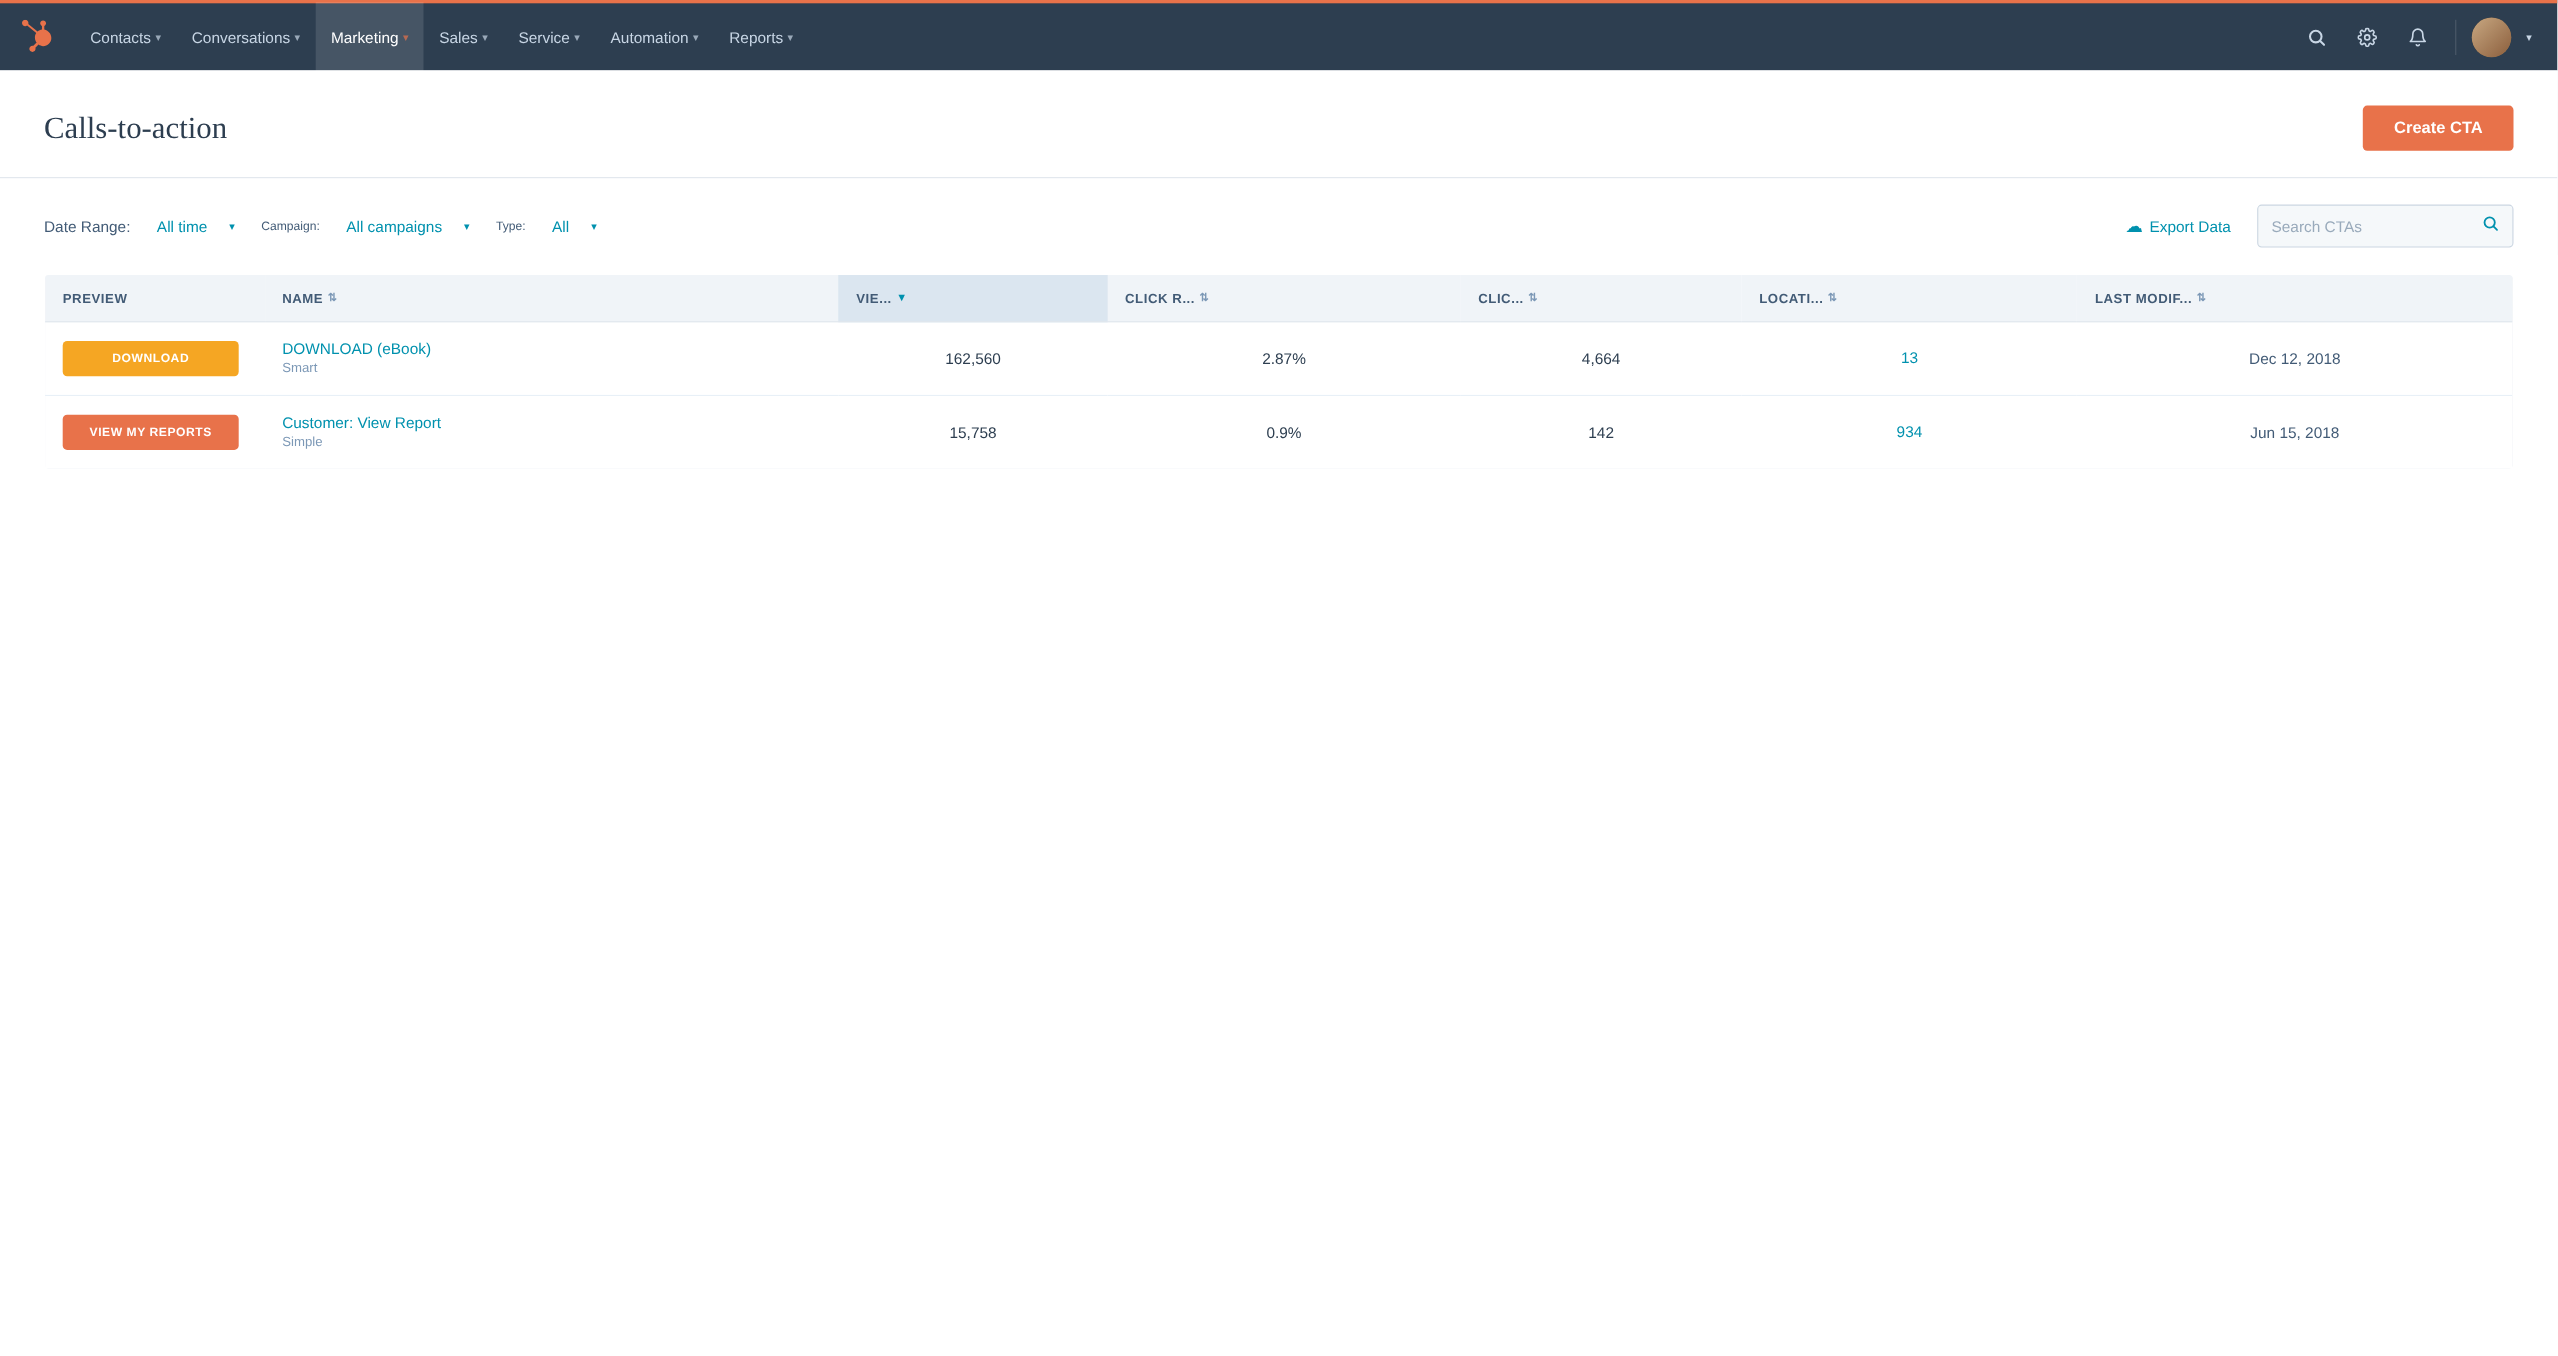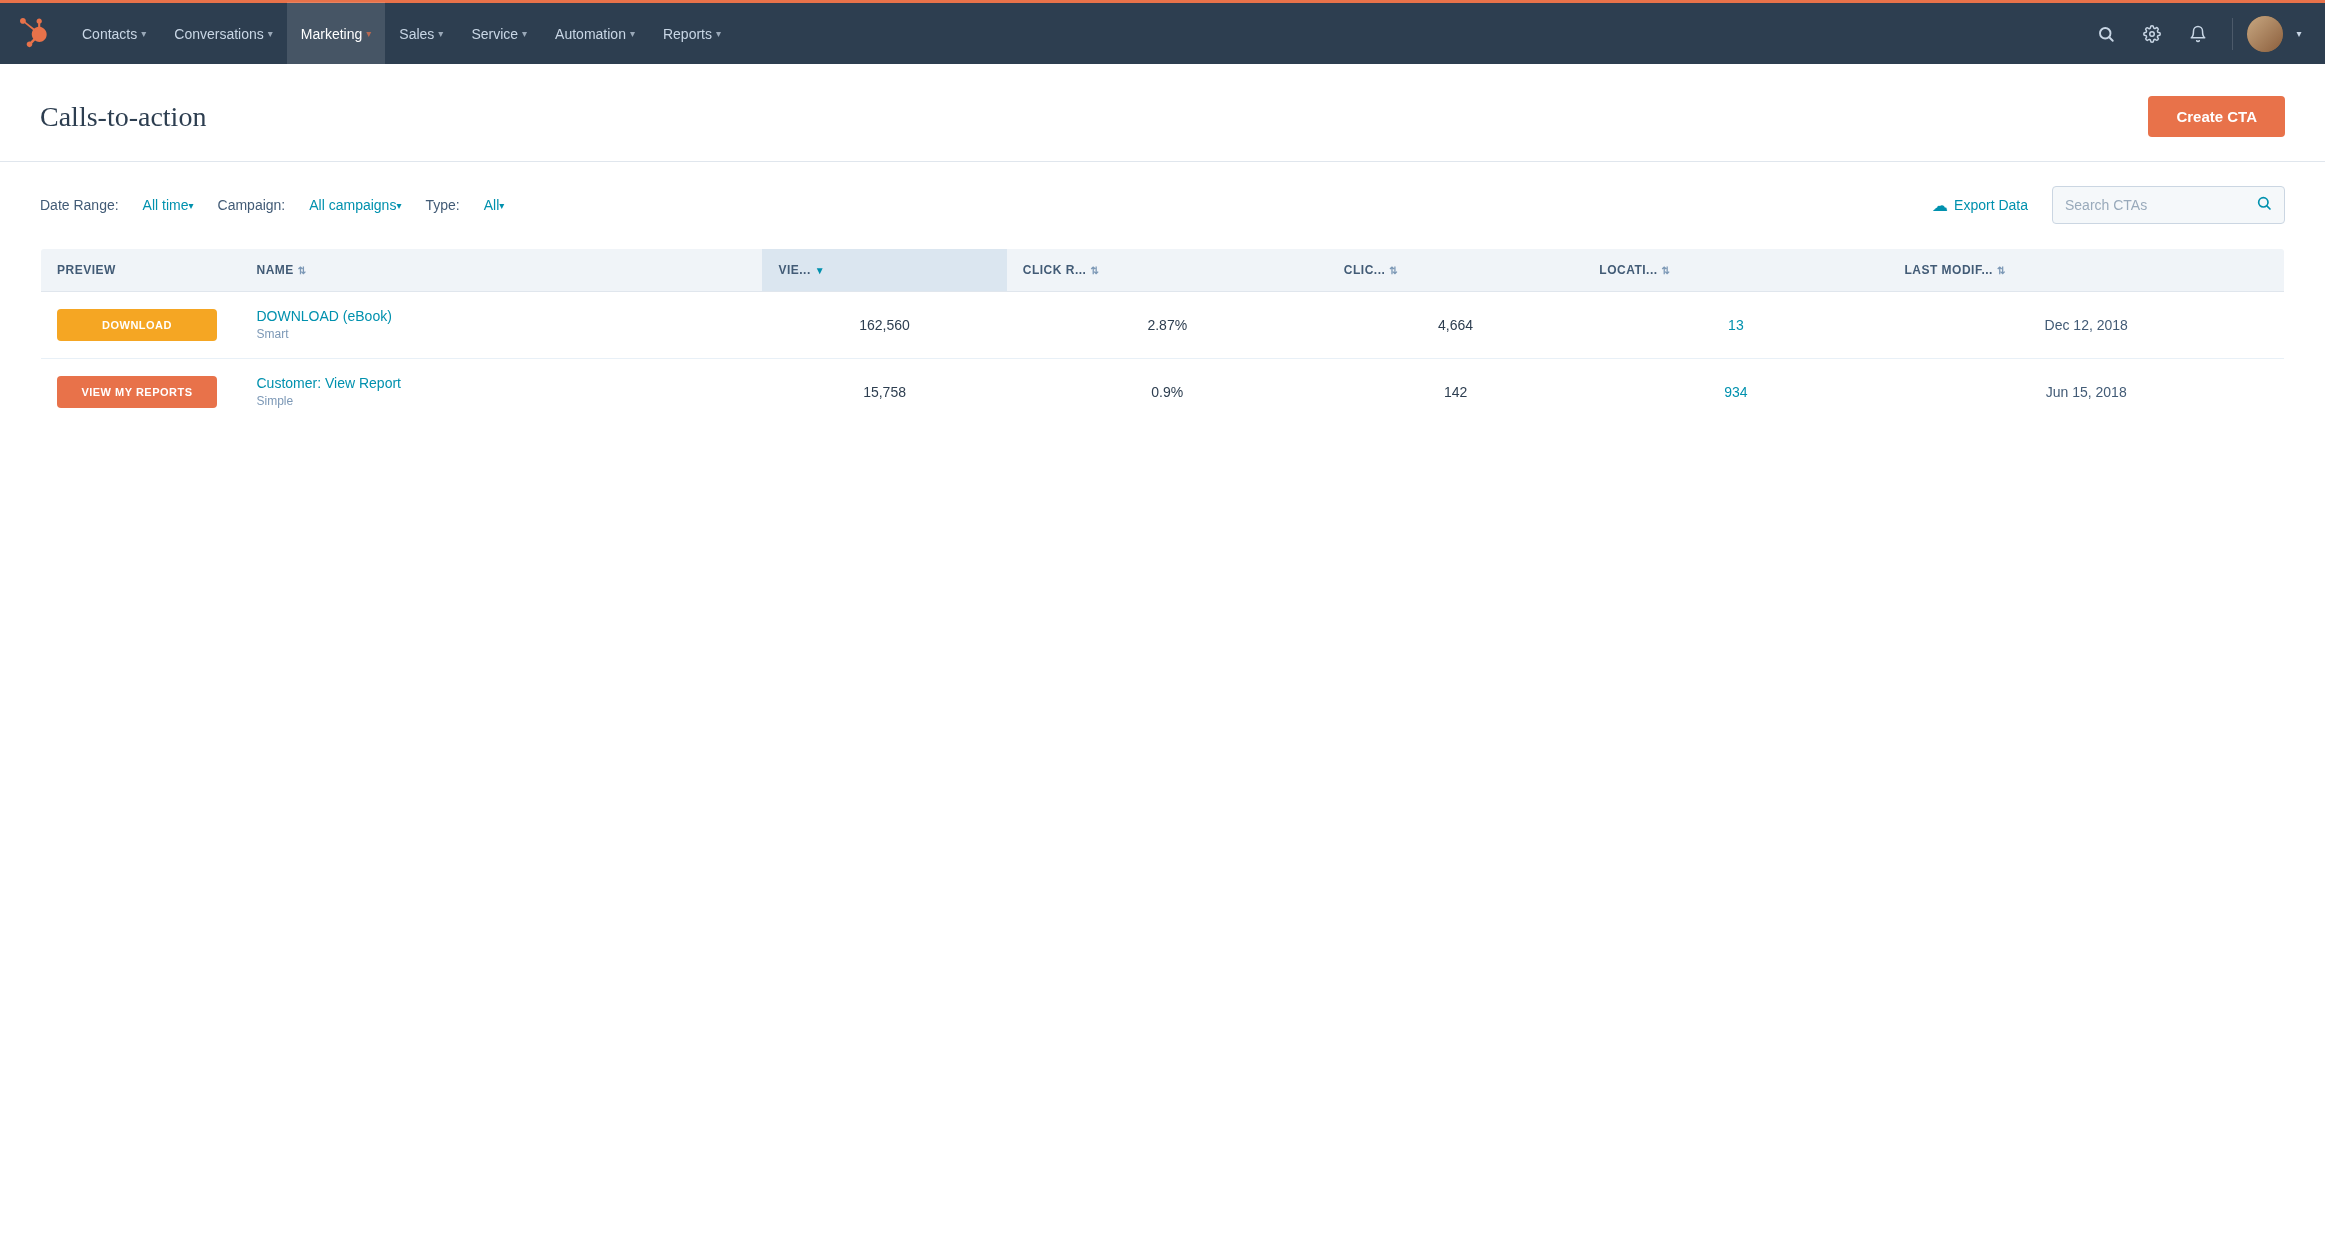--- a/index.html
+++ b/index.html
@@ -23,23 +23,23 @@
     .main { background: #fff; min-height: calc(100vh - 64px); }
 
     
     .page-header { padding: 32px 40px 24px; display: flex; align-items: center; justify-content: space-between; border-bottom: 1px solid #e0e6ed; }
     .page-title { font-size: 28px; font-weight: 400; color: #2d3e50; font-family: Liberation Serif, serif; }
     .create-btn { background: #e8724a; color: #fff; border: none; border-radius: 4px; padding: 12px 28px; font-size: 15px; font-weight: 600; cursor: pointer; white-space: nowrap; }
 
     
     .filters { padding: 24px 40px; display: flex; align-items: center; gap: 24px; }
     .filter-label { color: #425b76; font-size: 14px; font-weight: 500; }
-    .filter-select { color: #0091ae; font-size: 14px; display: flex; align-items: center; gap: 0; cursor: pointer; }
+    .filter-select { color: #0091ae; font-size: 14px; display: flex; align-items: center; gap: 20px; cursor: pointer; }
     .filter-select .arrow { font-size: 10px; color: #0091ae; }
-    .filter-sep { color: #425b76; font-size: 14px; }
+    .filter-sep { color: #425b76; font-size: 11px; }
     .filter-spacer { flex: 1; }
     .export-btn { color: #0091ae; font-size: 14px; display: flex; align-items: center; gap: 6px; cursor: pointer; }
     .export-icon { font-size: 16px; }
     .search-box { display: flex; align-items: center; border: 1px solid #cbd6e2; border-radius: 4px; padding: 8px 12px; width: 233px; background: #f5f8fa; }
     .search-input { border: none; background: transparent; outline: none; font-size: 14px; color: #425b76; width: 100%; }
     .search-input::placeholder { color: #99aabb; }
     .search-icon { color: #0091ae; font-size: 16px; }
 
     
     .table-wrap { padding: 0 40px 40px; }

